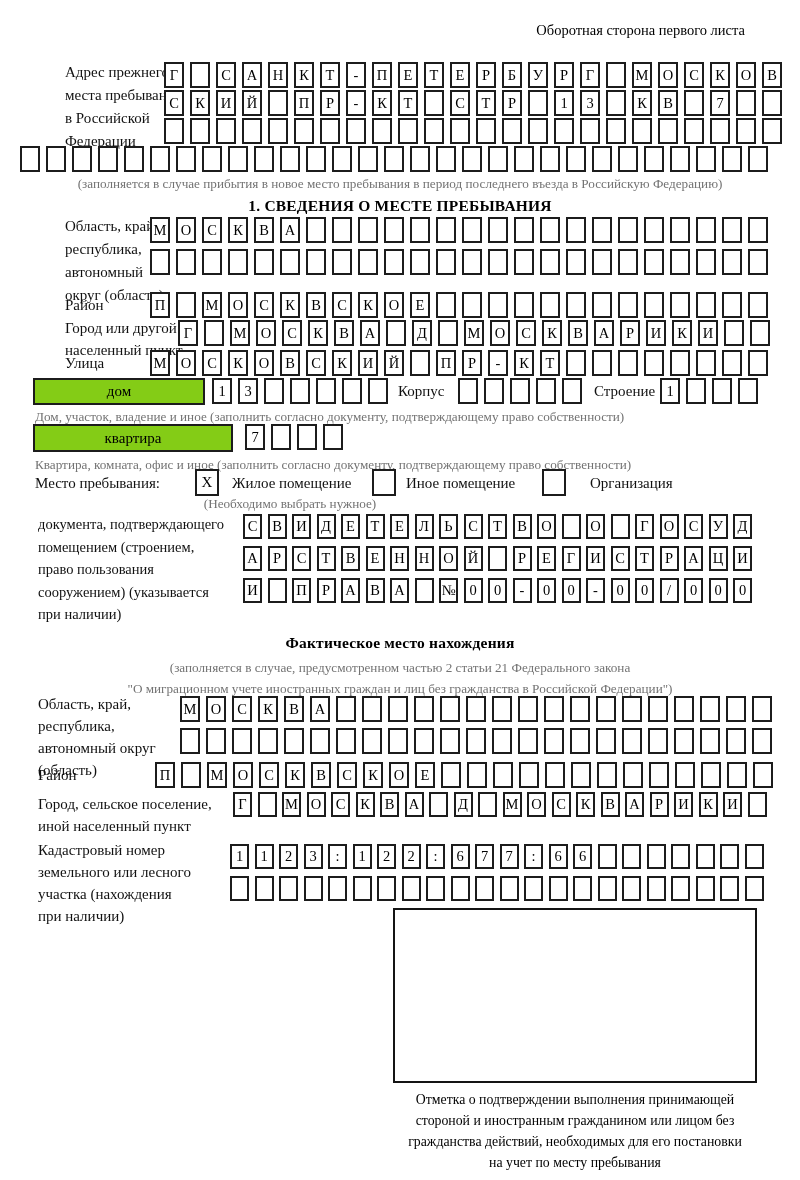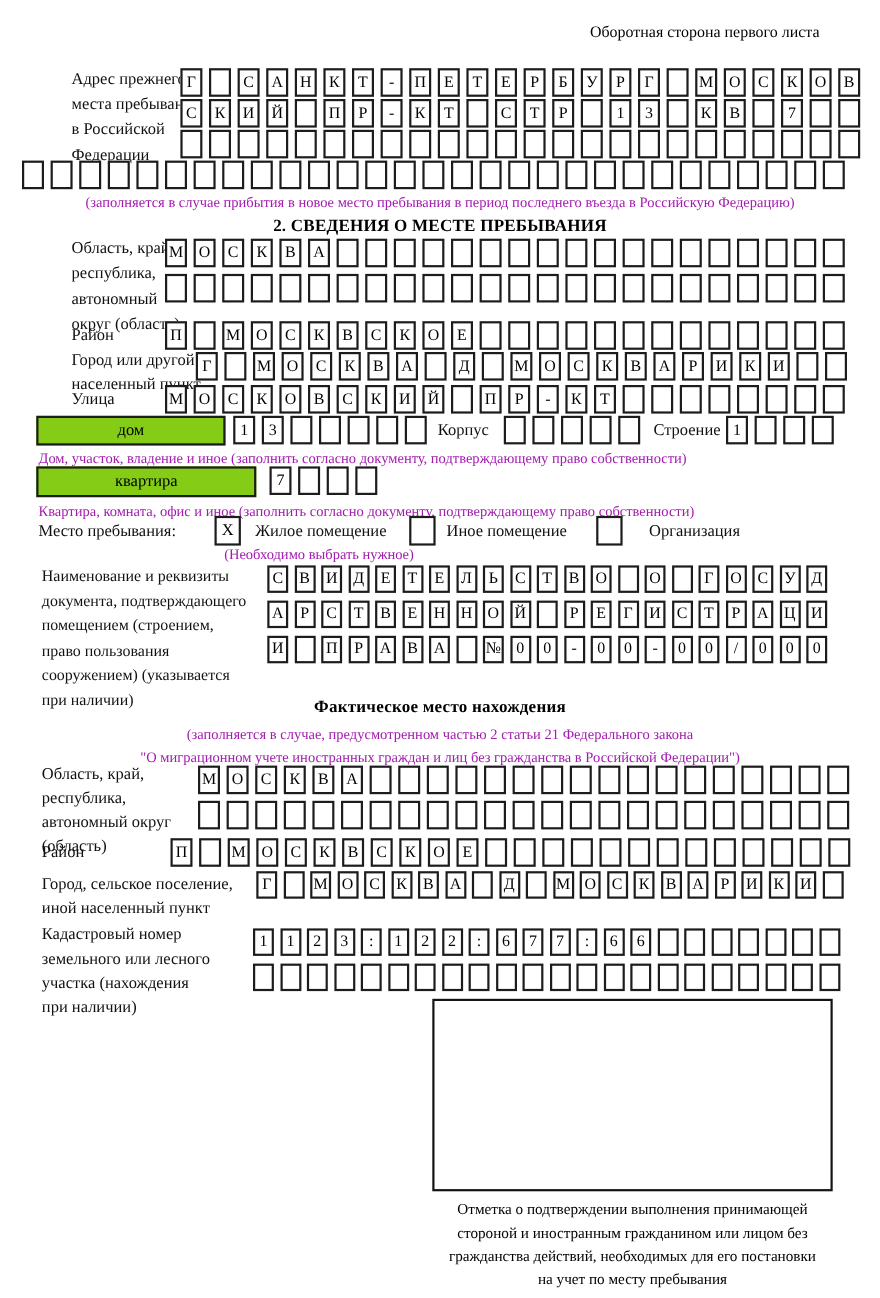--- a/index.html
+++ b/index.html
@@ -6,21 +6,21 @@
   html,body { background:#ffffff; }
   .page {
     position:relative; width:800px; height:1180px; margin:0 auto;
     background:#ffffff; color:#000;
     font-family:"Liberation Serif","DejaVu Serif",serif;
     font-size:15px; overflow:hidden;
   }
   .abs { position:absolute; }
   .label { font-size:15px; line-height:23px; color:#111; }
   .label .line { white-space:nowrap; }
-  .note { font-size:13.2px; color:#a21caf; }
+  .note { font-size:13.2px; color:#737373; }
   .center { text-align:center; }
   .title { font-weight:bold; font-size:15.5px; text-align:center; letter-spacing:.2px; }
   .cells { display:flex; gap:6px; }
   .cells .cell {
     flex:0 0 auto; width:20px; height:26px;
     border:2px solid #1c1c1c; background:#fff;
     display:flex; align-items:center; justify-content:center;
     font-size:14.5px; line-height:1; color:#000;
   }
   .cells-sm { gap:5.5px; }
@@ -155,21 +155,21 @@
       <span class="cell"></span>
       <span class="cell"></span>
       <span class="cell"></span>
       <span class="cell"></span>
       <span class="cell"></span>
       <span class="cell"></span>
       <span class="cell"></span>
     </div>
   <div class="abs note center" style="top:176px; left:0; width:800px;">(заполняется в случае прибытия в новое место пребывания в период последнего въезда в Российскую Федерацию)</div>
 
-  <div class="abs title" style="top:197px; left:0; width:800px;">2. СВЕДЕНИЯ О МЕСТЕ ПРЕБЫВАНИЯ</div>
+  <div class="abs title" style="top:197px; left:0; width:800px;">1. СВЕДЕНИЯ О МЕСТЕ ПРЕБЫВАНИЯ</div>
 
   <div class="abs label" style="top:215px; left:65px;">
       <div class="line">Область, край,</div>
       <div class="line">республика,</div>
       <div class="line">автономный</div>
       <div class="line">округ (область)</div>
     </div>
   <div class="abs cells" style="top:217px; left:150px;">
       <span class="cell">М</span>
       <span class="cell">О</span>
@@ -348,21 +348,20 @@
   <div class="abs label" style="top:472px; left:35px;">Место пребывания:</div>
   <div class="abs checkbox" style="top:469px; left:195px;">X</div>
   <div class="abs label" style="top:472px; left:232px;">Жилое помещение</div>
   <div class="abs checkbox" style="top:469px; left:372px;"></div>
   <div class="abs label" style="top:472px; left:406px;">Иное помещение</div>
   <div class="abs checkbox" style="top:469px; left:542px;"></div>
   <div class="abs label" style="top:472px; left:590px;">Организация</div>
   <div class="abs note center" style="top:496px; left:0; width:580px;">(Необходимо выбрать нужное)</div>
 
   <div class="abs label" style="top:513px; left:38px; line-height:22.5px; font-size:14.5px;">
-      <div class="line">Наименование и реквизиты</div>
       <div class="line">документа, подтверждающего</div>
       <div class="line">помещением (строением,</div>
       <div class="line">право пользования</div>
       <div class="line">сооружением) (указывается</div>
       <div class="line">при наличии)</div>
     </div>
   <div class="abs cells cells-sm" style="top:514px; left:243px;">
       <span class="cell">С</span>
       <span class="cell">В</span>
       <span class="cell">И</span>

